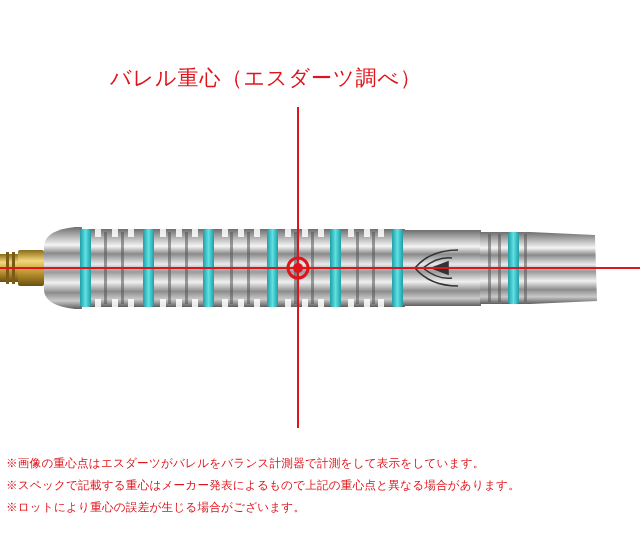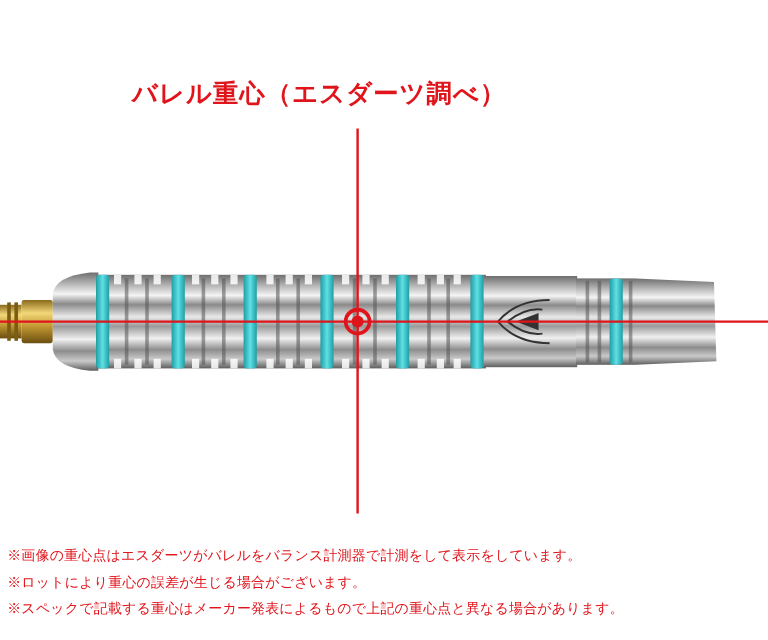--- a/index.html
+++ b/index.html
@@ -1,19 +1,19 @@
 <!DOCTYPE html>
 <html><head>
 <meta charset="utf-8">
 <style>
   html, body { margin:0; padding:0; background:#ffffff; }
   body { width:640px; height:533px; position:relative; overflow:hidden;
          font-family:"DejaVu Serif","Liberation Serif",serif; }
   .title { position:absolute; left:0; top:64px; width:532px; text-align:center;
-           color:#e0141b; font-size:21px; font-weight:bold; letter-spacing:1px; }
+           color:#e0141b; font-size:21px; font-weight:normal; letter-spacing:1px; }
   .canvas { position:absolute; left:0; top:0; width:640px; height:533px; }
   .notes { position:absolute; left:6px; top:452px; width:634px; }
   .note { color:#e0141b; font-size:11.6px; font-weight:normal; line-height:22px;
           white-space:nowrap; letter-spacing:0.2px; }
 </style>
 </head>
 <body>
 
 <div class="canvas">
   <svg width="640" height="533" viewBox="0 0 640 533" xmlns="http://www.w3.org/2000/svg">
@@ -144,15 +144,15 @@
       <circle cx="298" cy="268" r="10" fill="none" stroke="#e0141b" stroke-width="3"></circle>
       <circle cx="298" cy="268" r="5" fill="#e0141b"></circle>
     </g>
   </svg>
 </div>
 
 <div class="title">バレル重心（エスダーツ調べ）</div>
 
 <div class="notes">
   <div class="note">※画像の重心点はエスダーツがバレルをバランス計測器で計測をして表示をしています。</div>
+  <div class="note">※スペックで記載する重心はメーカー発表によるもので上記の重心点と異なる場合があります。</div>
   <div class="note">※ロットにより重心の誤差が生じる場合がございます。</div>
-  <div class="note">※スペックで記載する重心はメーカー発表によるもので上記の重心点と異なる場合があります。</div>
 </div>
 
 </body></html>

